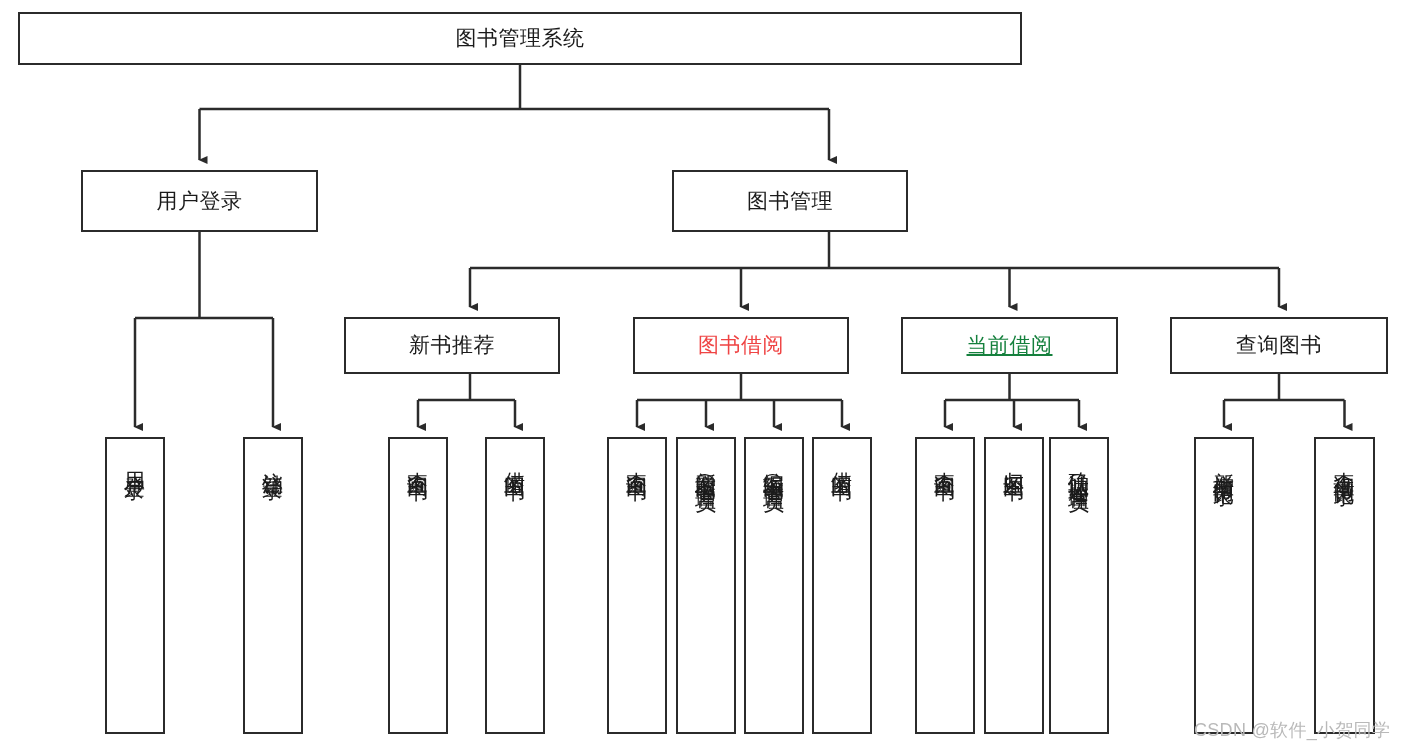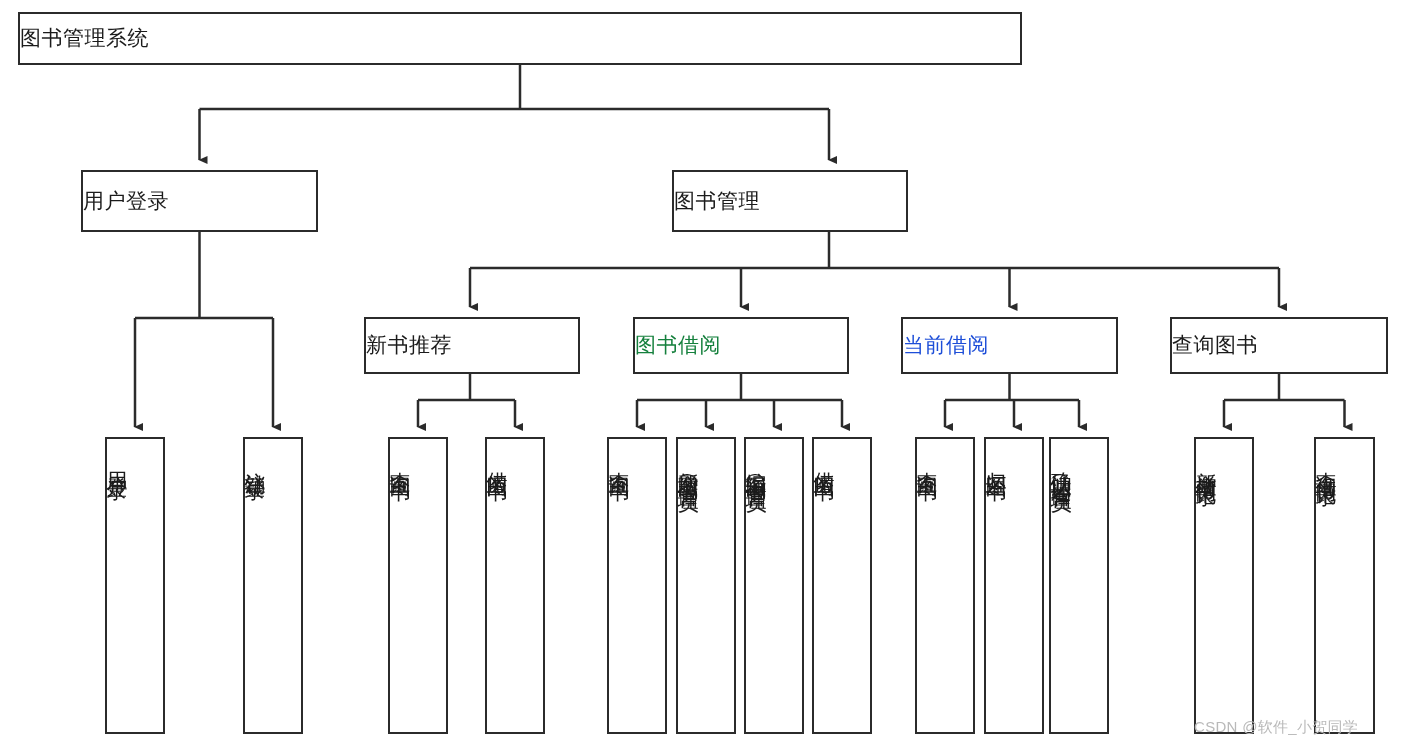--- a/index.html
+++ b/index.html
@@ -27,21 +27,21 @@
     height: 747px;
     pointer-events: none;
   }
   .node {
     position: absolute;
     box-sizing: border-box;
     background: #ffffff;
     border: 2.5px solid #2b2b2b;
     display: flex;
     align-items: center;
-    justify-content: flex-start;
+    justify-content: center;
     color: #1a1a1a;
   }
   .node-label {
     display: block;
     text-align: center;
     line-height: 1.18;
     color: #1b1b1b;
     white-space: nowrap;
   }
   .node.horizontal .node-label {
@@ -54,21 +54,21 @@
   }
   .node.vertical .node-label {
     writing-mode: vertical-rl;
     text-orientation: upright;
     font-size: 21px;
     letter-spacing: 3px;
     line-height: 1;
   }
   .watermark {
     position: absolute;
-    font-size: 15px;
+    font-size: 18px;
     color: #b9b9b9;
     white-space: nowrap;
     letter-spacing: 0.3px;
     font-family: "Liberation Sans", "DejaVu Sans", sans-serif;
   }
 </style>
 </head>
 <body>
 
 <div id="diagram-root">
@@ -119,28 +119,28 @@
   <div id="node-layer">
       <div class="node horizontal" style="left: 18px; top: 12px; width: 1004px; height: 53px; border-color: rgb(43, 43, 43); background: rgb(255, 255, 255);">
         <span class="node-label" style="color: rgb(27, 27, 27);">图书管理系统</span>
       </div>
       <div class="node horizontal" style="left: 81px; top: 170px; width: 237px; height: 62px; border-color: rgb(43, 43, 43); background: rgb(255, 255, 255);">
         <span class="node-label" style="color: rgb(27, 27, 27);">用户登录</span>
       </div>
       <div class="node horizontal" style="left: 672px; top: 170px; width: 236px; height: 62px; border-color: rgb(43, 43, 43); background: rgb(255, 255, 255);">
         <span class="node-label" style="color: rgb(27, 27, 27);">图书管理</span>
       </div>
-      <div class="node horizontal" style="left: 364px; top: 317px; width: 216px; height: 57px; border-color: rgb(43, 43, 43); background: rgb(255, 255, 255);">
+      <div class="node horizontal" style="left: 344px; top: 317px; width: 216px; height: 57px; border-color: rgb(43, 43, 43); background: rgb(255, 255, 255);">
         <span class="node-label" style="color: rgb(27, 27, 27);">新书推荐</span>
       </div>
       <div class="node horizontal" style="left: 633px; top: 317px; width: 216px; height: 57px; border-color: rgb(43, 43, 43); background: rgb(255, 255, 255);">
-        <span class="node-label" style="color: #15803d;">图书借阅</span>
+        <span class="node-label" style="color: #ef4444;">图书借阅</span>
       </div>
       <div class="node horizontal" style="left: 901px; top: 317px; width: 217px; height: 57px; border-color: rgb(43, 43, 43); background: rgb(255, 255, 255);">
-        <span class="node-label" style="color: #1d4ed8;">当前借阅</span>
+        <span class="node-label" style="color: #15803d; text-decoration: underline;">当前借阅</span>
       </div>
       <div class="node horizontal" style="left: 1170px; top: 317px; width: 218px; height: 57px; border-color: rgb(43, 43, 43); background: rgb(255, 255, 255);">
         <span class="node-label" style="color: rgb(27, 27, 27);">查询图书</span>
       </div>
       <div class="node vertical" style="left: 105px; top: 437px; width: 60px; height: 297px; border-color: rgb(43, 43, 43); background: rgb(255, 255, 255);">
         <span class="node-label" style="color: rgb(27, 27, 27);">用户登录</span>
       </div>
       <div class="node vertical" style="left: 243px; top: 437px; width: 60px; height: 297px; border-color: rgb(43, 43, 43); background: rgb(255, 255, 255);">
         <span class="node-label" style="color: rgb(27, 27, 27);">注销登录</span>
       </div>

